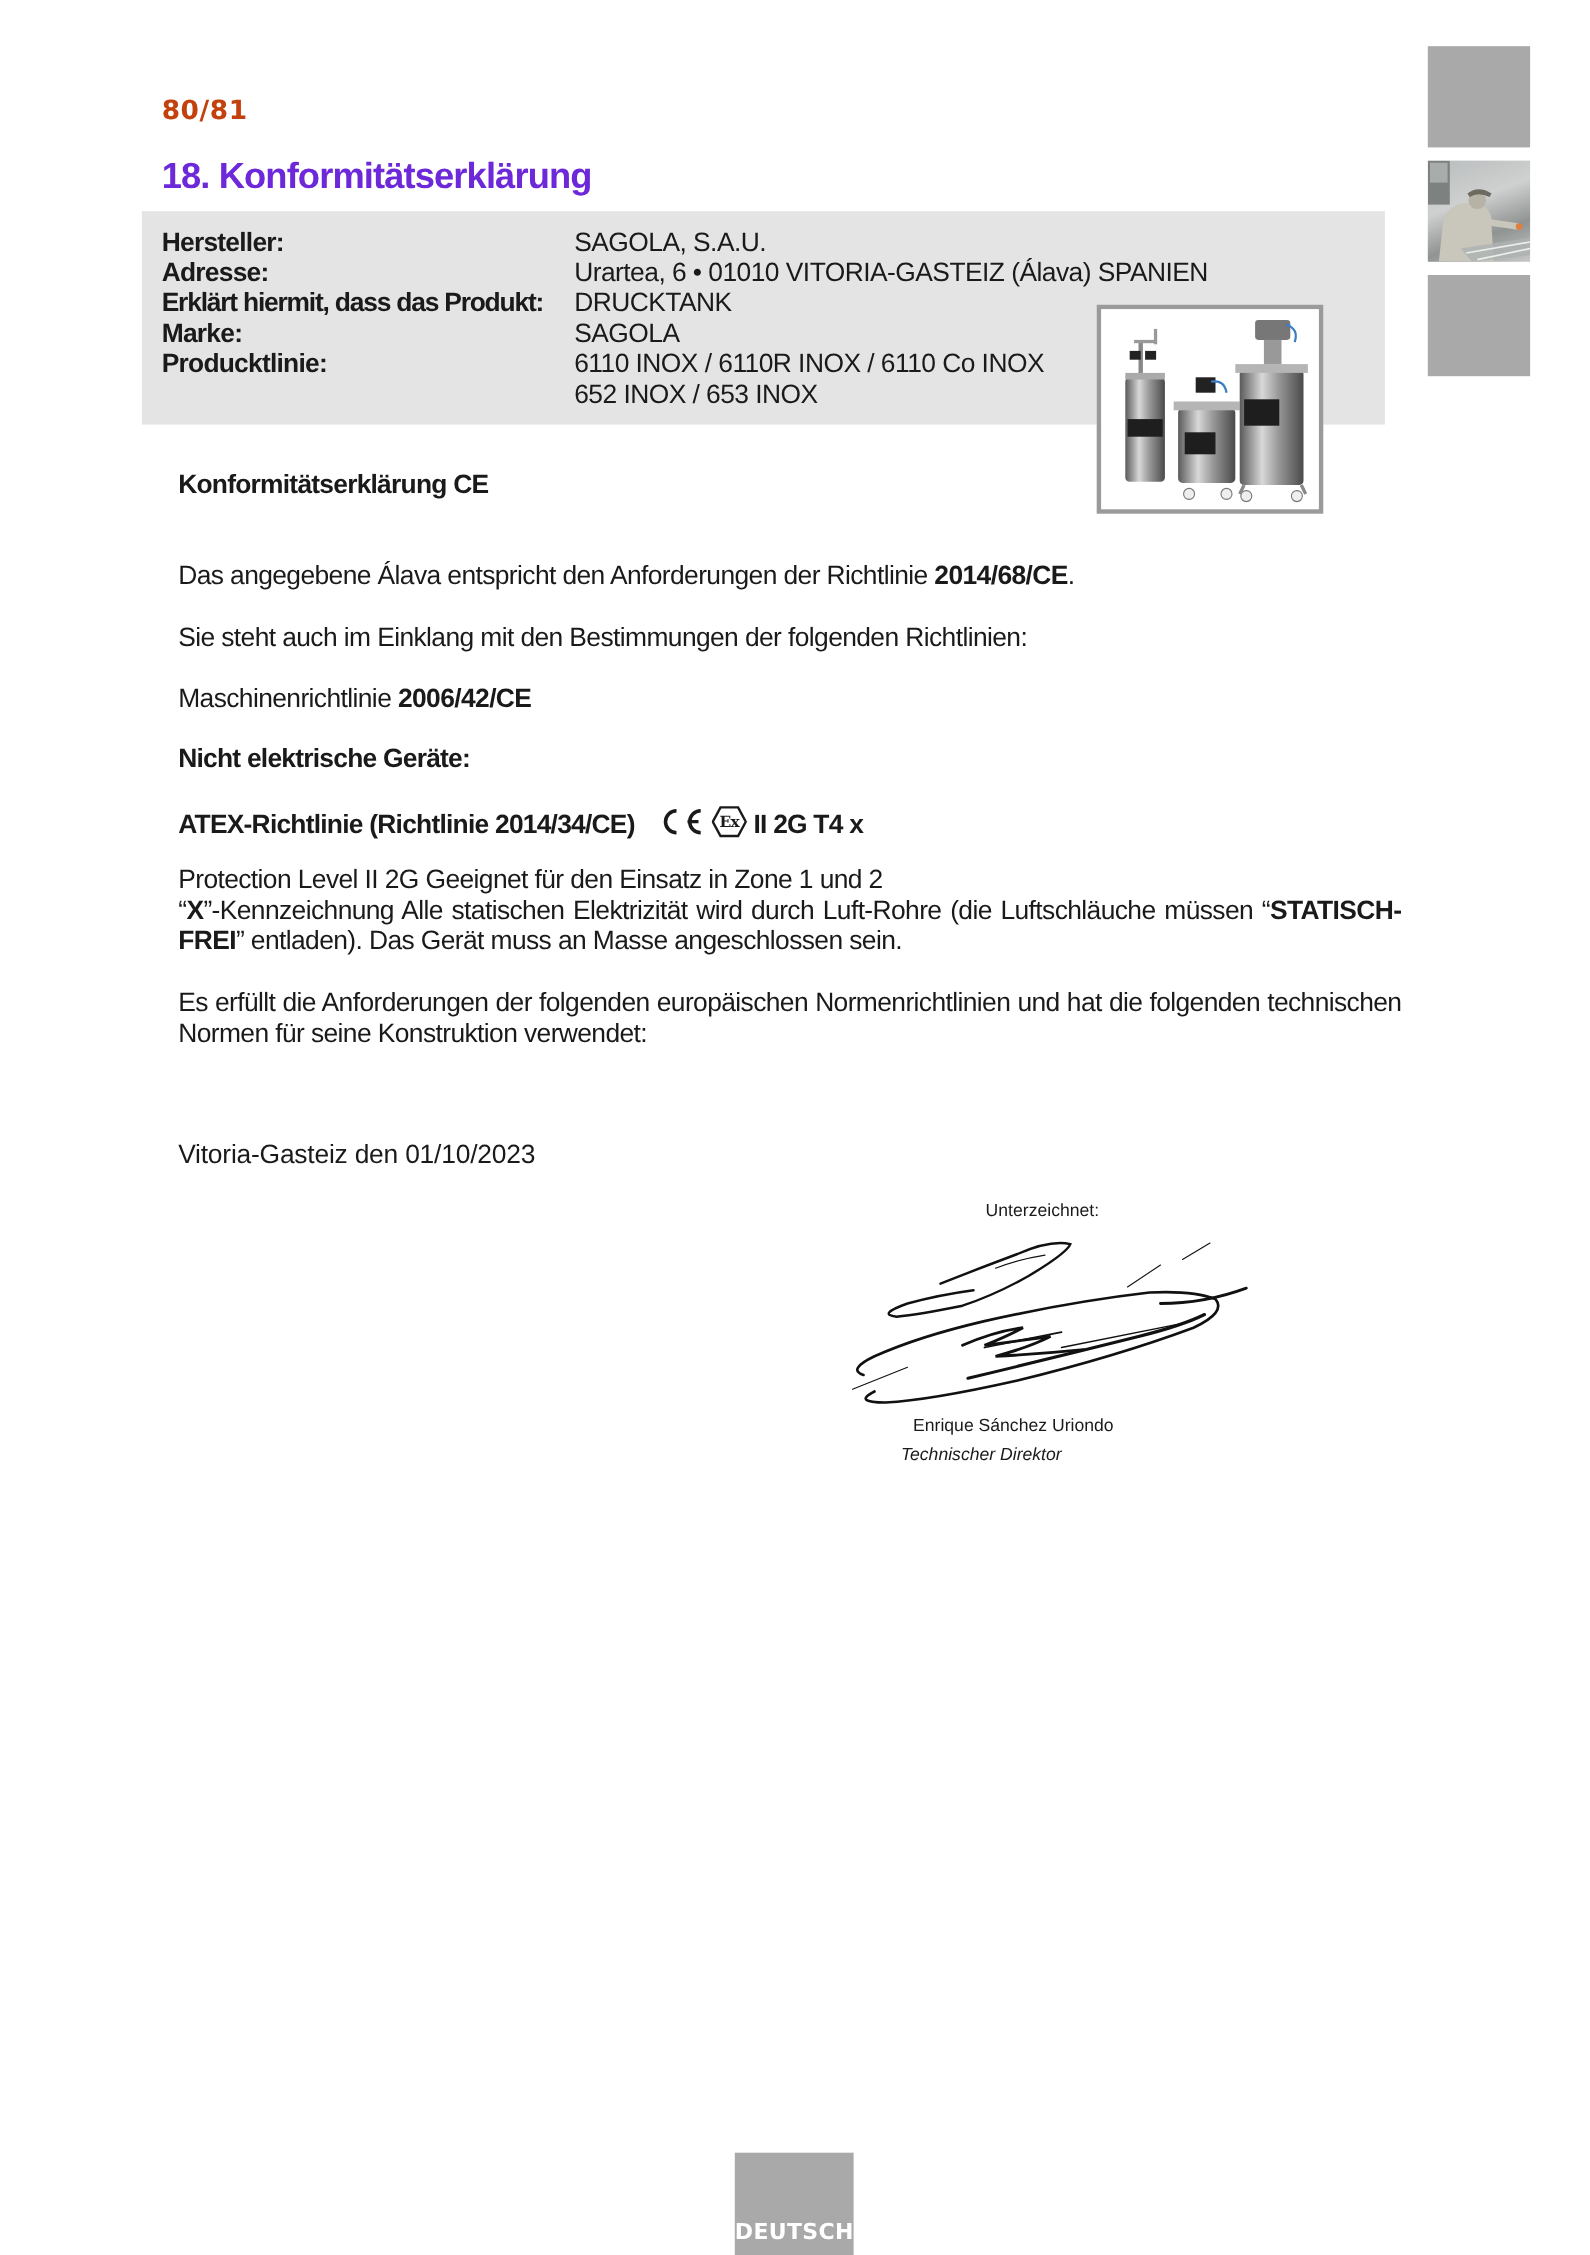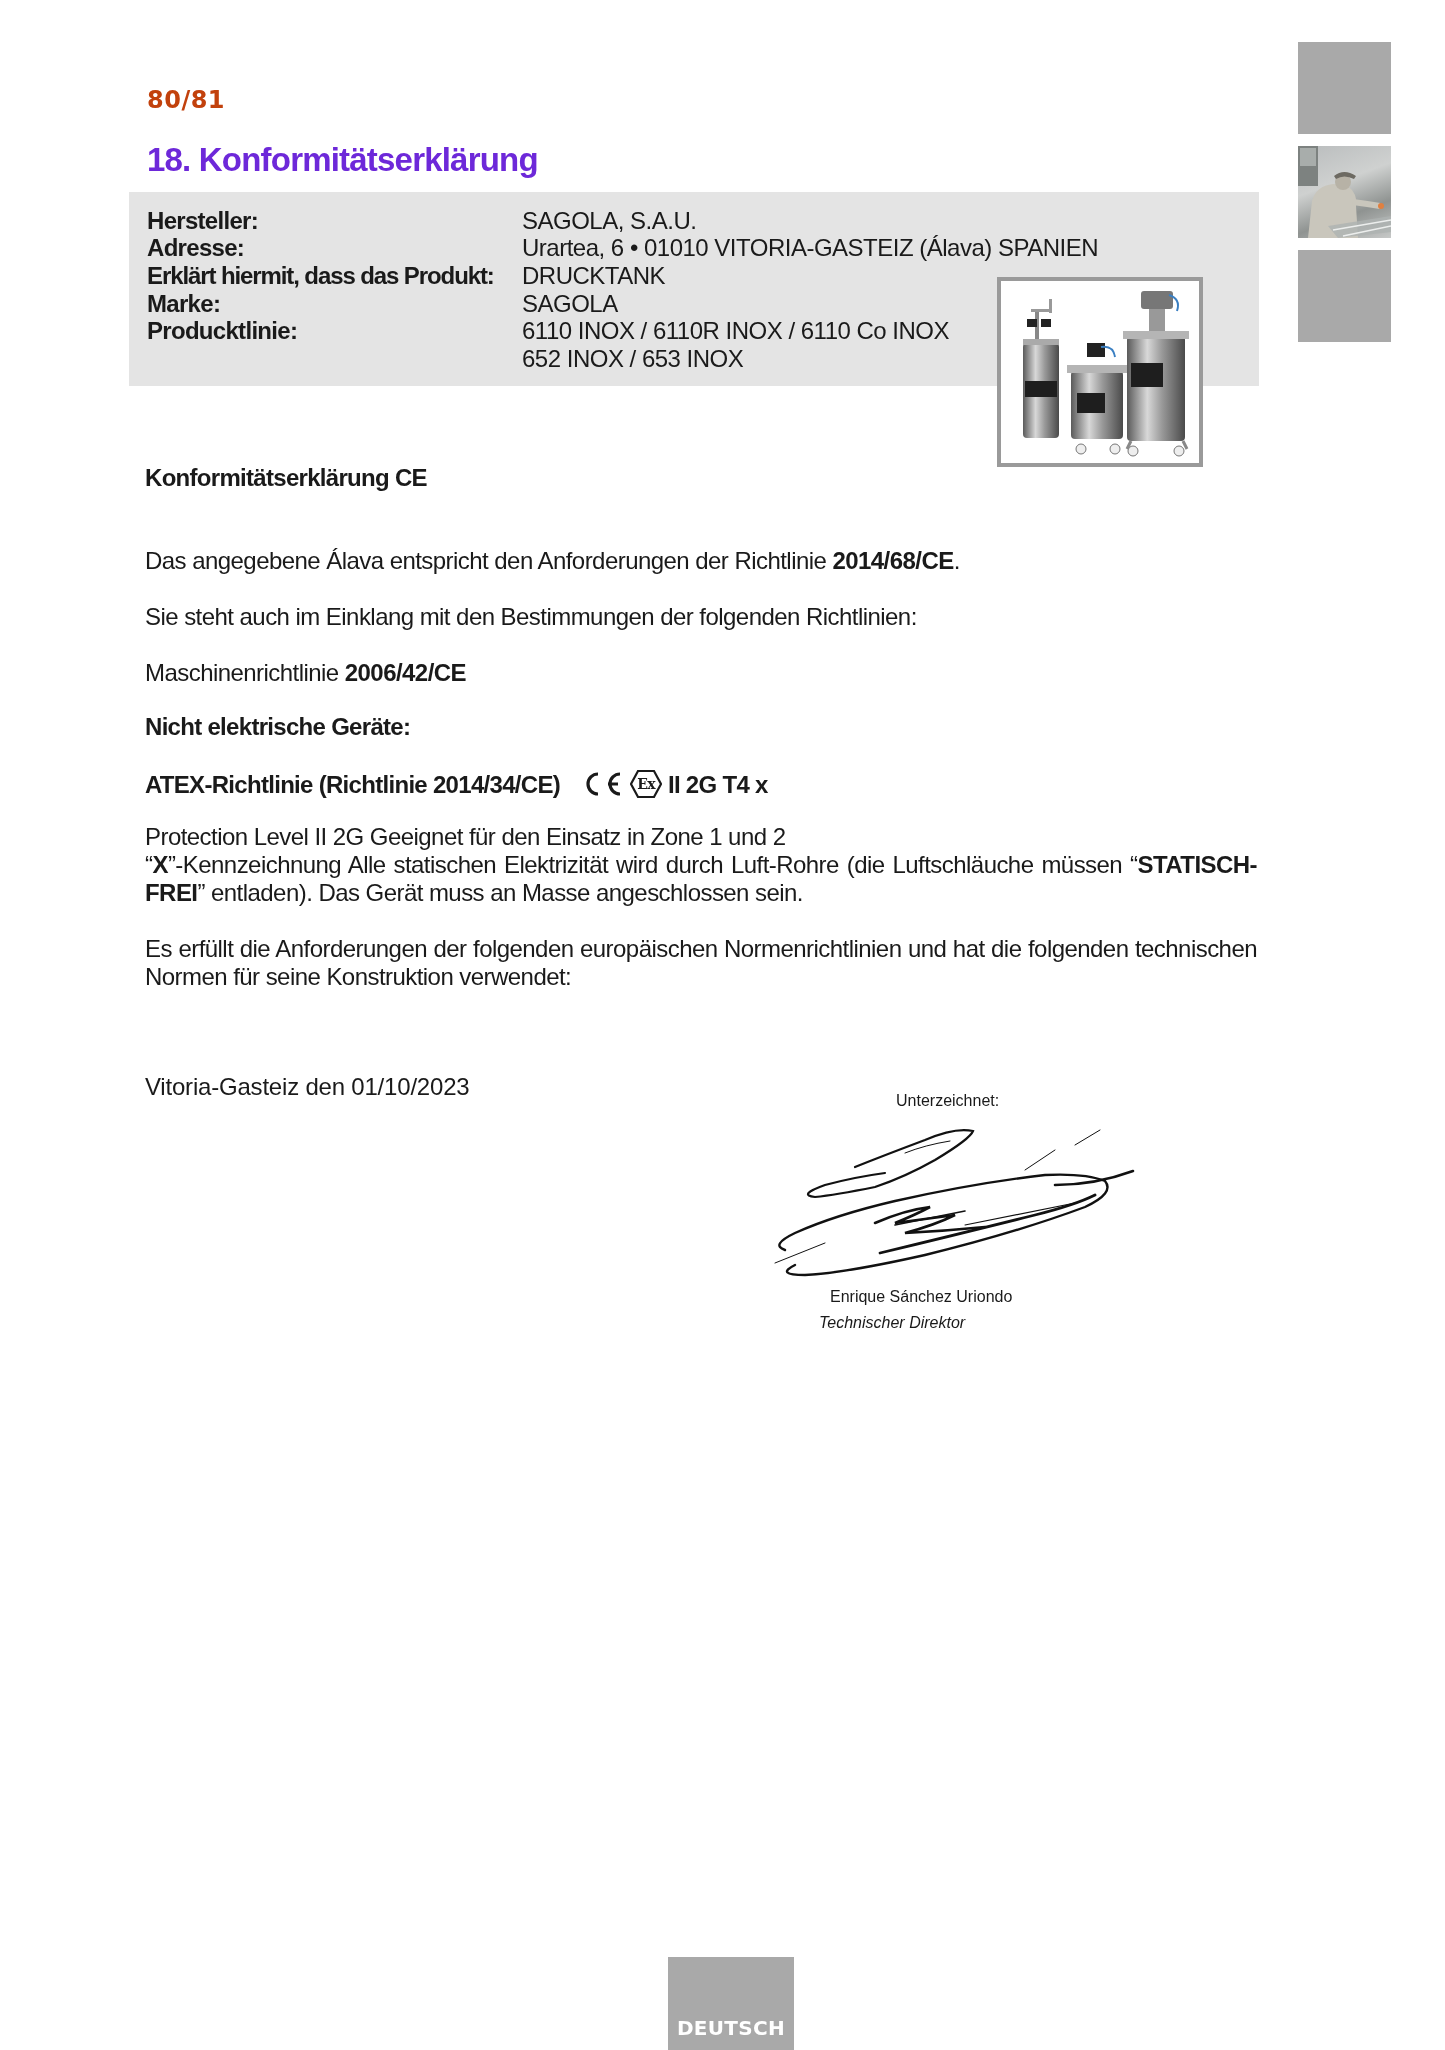--- a/index.html
+++ b/index.html
@@ -11,25 +11,25 @@
               font-family: "DejaVu Sans", sans-serif; letter-spacing: 0.5px; }
   .title { left: 147px; top: 141px; font-size: 33px; font-weight: bold; color: #6d28d9;
            letter-spacing: -0.8px; white-space: nowrap; }
   .side-tab { position: absolute; left: 1298px; width: 93px; height: 92px; background: #a9a9a9; }
   .side-photo { background: linear-gradient(160deg, #b9bcbd 0%, #cfd1d0 40%, #8f9391 70%, #c7c9c8 100%); overflow: hidden; }
   .info-box { left: 129px; top: 192px; width: 1130px; height: 194px; background: #e4e4e4; }
   .info-row { position: absolute; left: 147px; height: 28px; font-size: 24px; white-space: nowrap; line-height: 28px; }
   .info-label { position: absolute; left: 0; top: 0; font-weight: bold; letter-spacing: -0.7px; }
   .info-value { position: absolute; left: 375px; top: 0; letter-spacing: -0.5px; }
   .product-frame { left: 997px; top: 277px; width: 198px; height: 182px; border: 4px solid #9a9a9a; background: #ffffff; }
-  .body-line { position: absolute; left: 145px; font-size: 24px; line-height: 28px; white-space: nowrap; letter-spacing: -0.55px; margin-top: 37px; }
+  .body-line { position: absolute; left: 162px; font-size: 24px; line-height: 28px; white-space: nowrap; letter-spacing: -0.55px; }
   .bold { font-weight: bold; }
   .justify { width: 1112px; white-space: normal; text-align: justify; text-align-last: left; }
   .sig-text { font-family: Liberation Sans, sans-serif; font-size: 16px; white-space: nowrap; position: absolute; }
-  .footer-tab { left: 668px; top: 1957px; width: 126px; height: 93px; background: #a9a9a9; }
+  .footer-tab { left: 668px; top: 1957px; width: 108px; height: 93px; background: #a9a9a9; }
   .footer-label { position: absolute; left: 0; right: 0; bottom: 10px; text-align: center;
                   color: #ffffff; font-weight: bold; font-size: 20px; letter-spacing: 0.3px;
                   font-family: "DejaVu Sans", sans-serif; }
   .ce-mark { display: inline-block; vertical-align: middle; }
 </style>
 </head>
 <body>
 
 <div class="abs page-num">80/81</div>
 <div class="abs title">18. Konformitätserklärung</div>

